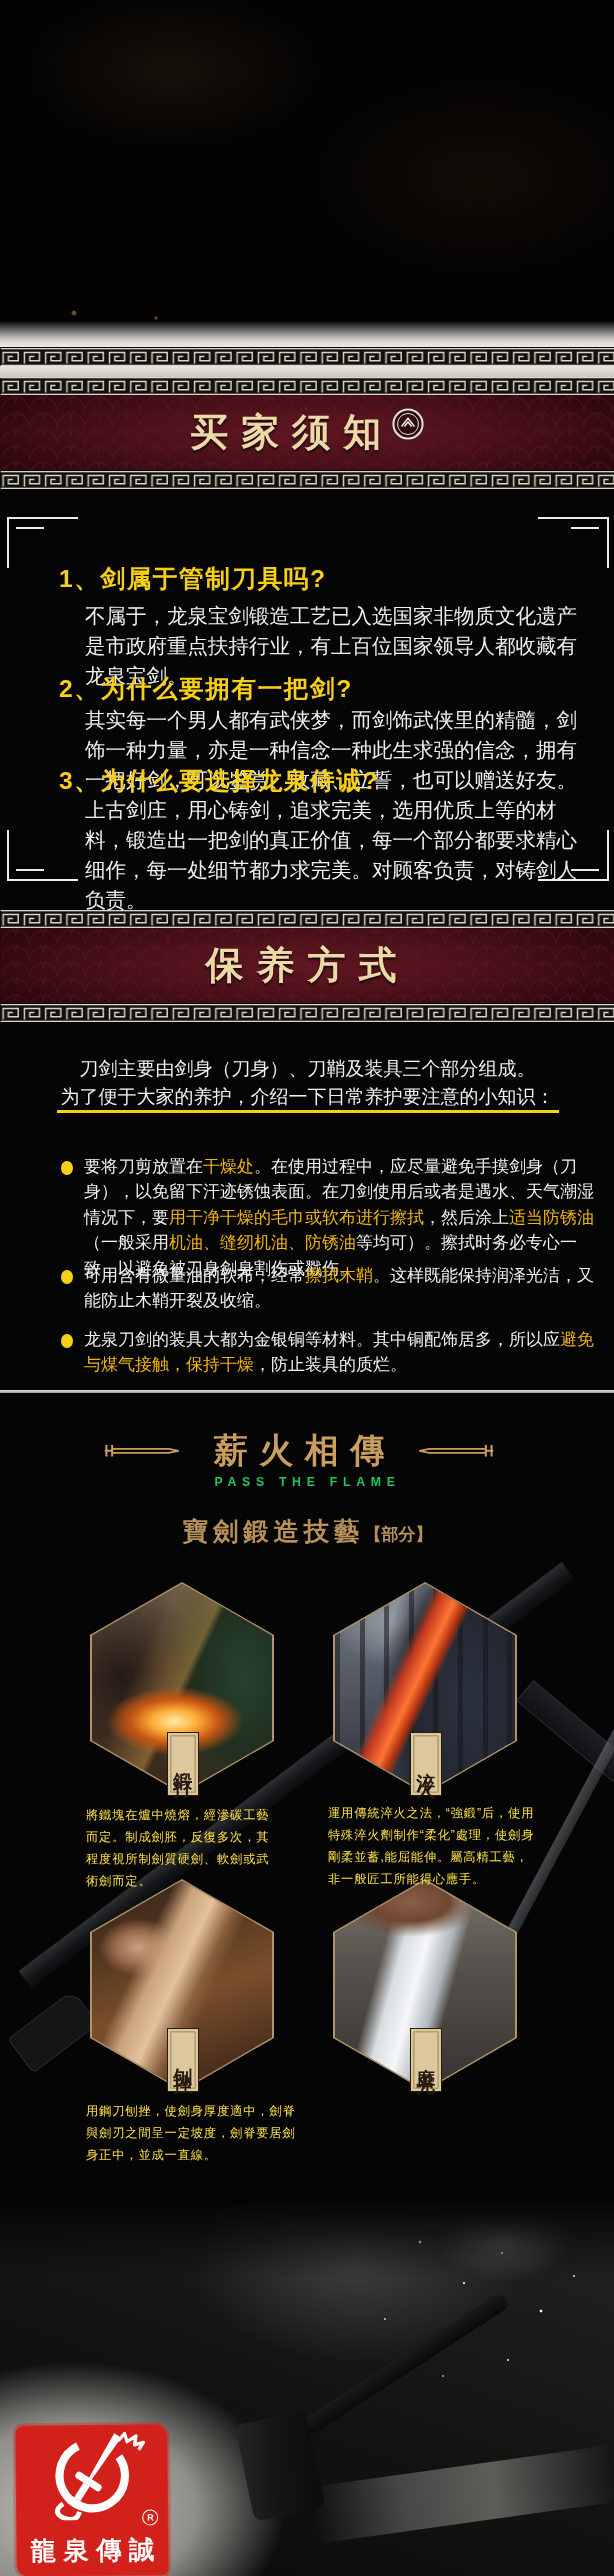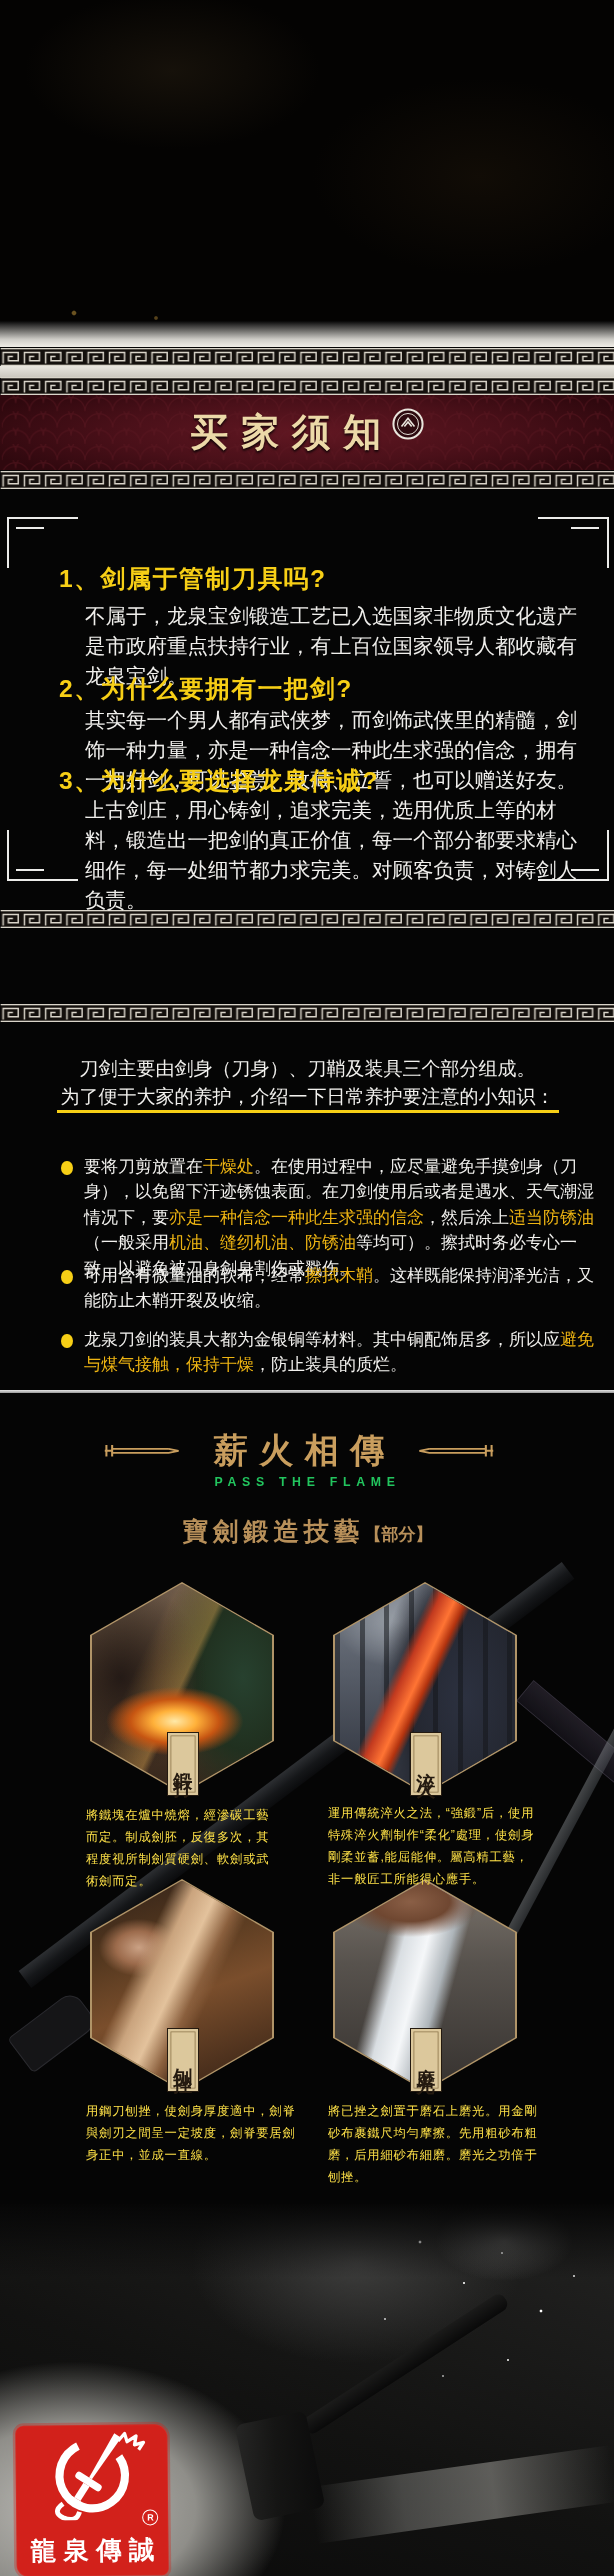--- a/index.html
+++ b/index.html
@@ -187,29 +187,37 @@
   <div class="q-title" style="top:562px">1、剑属于管制刀具吗?</div>
   <div class="q-body" style="top:601px">不属于，龙泉宝剑锻造工艺已入选国家非物质文化遗产是市政府重点扶持行业，有上百位国家领导人都收藏有龙泉宝剑。</div>
   <div class="q-title" style="top:672px">2、为什么要拥有一把剑?</div>
   <div class="q-body" style="top:705px">其实每一个男人都有武侠梦，而剑饰武侠里的精髓，剑饰一种力量，亦是一种信念一种此生求强的信念，拥有一把好剑，可以鉴赏、收藏、立誓，也可以赠送好友。</div>
   <div class="q-title" style="top:764px">3、为什么要选择龙泉侍诚?</div>
   <div class="q-body" style="top:795px">上古剑庄，用心铸剑，追求完美，选用优质上等的材料，锻造出一把剑的真正价值，每一个部分都要求精心细作，每一处细节都力求完美。对顾客负责，对铸剑人负责。</div>
 
   <svg class="strip" style="top:910px" width="615" height="18" viewBox="0 0 750 22">
       <rect width="750" height="22" fill="url(#meanderPat)"></rect>
     </svg>
+  <div class="band" style="top:928px">
+    <svg class="band-pattern" width="615" height="75" viewBox="0 0 750 92">
+        <rect width="750" height="92" fill="url(#scallopPat)"></rect>
+      </svg>
+    <div class="band-title">
+      <span>保养方式</span>
+    </div>
+  </div>
   <svg class="strip" style="top:1004px" width="615" height="18" viewBox="0 0 750 22">
       <rect width="750" height="22" fill="url(#meanderPat)"></rect>
     </svg>
 
   <div class="care-intro" style="top:1056px">刀剑主要由剑身（刀身）、刀鞘及装具三个部分组成。</div>
   <div class="care-intro" style="top:1084px">为了便于大家的养护，介绍一下日常养护要注意的小知识：</div>
   <div class="yellow-divider" style="top:1110px"></div>
 
-  <div class="bullet" style="top:1154px"><span>要将刀剪放置在</span><span class="hl">干燥处</span><span>。在使用过程中，应尽量避免手摸剑身（刀身），以免留下汗迹锈蚀表面。在刀剑使用后或者是遇水、天气潮湿情况下，要</span><span class="hl">亦是一种信念一种此生求强的信念</span><span>，然后涂上</span><span class="hl">适当防锈油</span><span>（一般采用</span><span class="hl">机油、缝纫机油、防锈油</span><span>等均可）。擦拭时务必专心一致，以避免被刀身剑身割伤或戳伤。</span></div>
+  <div class="bullet" style="top:1154px"><span>要将刀剪放置在</span><span class="hl">干燥处</span><span>。在使用过程中，应尽量避免手摸剑身（刀身），以免留下汗迹锈蚀表面。在刀剑使用后或者是遇水、天气潮湿情况下，要</span><span class="hl">用干净干燥的毛巾或软布进行擦拭</span><span>，然后涂上</span><span class="hl">适当防锈油</span><span>（一般采用</span><span class="hl">机油、缝纫机油、防锈油</span><span>等均可）。擦拭时务必专心一致，以避免被刀身剑身割伤或戳伤。</span></div>
   <div class="bullet" style="top:1263px"><span>可用含有微量油的软布，经常</span><span class="hl">擦拭木鞘</span><span>。这样既能保持润泽光洁，又能防止木鞘开裂及收缩。</span></div>
   <div class="bullet" style="top:1327px"><span>龙泉刀剑的装具大都为金银铜等材料。其中铜配饰居多，所以应</span><span class="hl">避免与煤气接触，保持干燥</span><span>，防止装具的质烂。</span></div>
 
   <div class="light-divider" style="top:1390px"></div>
 
   <div class="her-title-row">
     <svg width="79" height="19.7" viewBox="0 0 96 24">
       <path d="M4 5 V19 M11 5 V19 M2 12 H11" stroke="#c99e5e" stroke-width="2.5" fill="none"></path>
       <path d="M11 9.5 H80 M11 14.5 H80 L92 12 L80 9.5" stroke="#c99e5e" stroke-width="2.2" fill="none"></path>
     </svg>
@@ -251,21 +259,20 @@
     <div class="hex-inner ph-plane"></div>
   </div>
   <div class="step-label" style="left:167px;top:2028px">刨挫</div>
 
   <div class="hex" style="left:333px;top:1879px">
     <div class="hex-inner ph-polish"></div>
   </div>
   <div class="step-label" style="left:410px;top:2028px">磨光</div>
 
   <div class="step-caption" style="left:86px;top:2100px;width:215px">用鋼刀刨挫，使劍身厚度適中，劍脊與劍刃之間呈一定坡度，劍脊要居劍身正中，並成一直線。</div>
-  <div class="step-caption" style="left:328px;top:2100px;width:212px">將已挫之劍置于磨石上磨光。用金剛砂布裹鐵尺均勻摩擦。先用粗砂布粗磨，后用細砂布細磨。磨光之功倍于刨挫。</div>
 
   <div class="bottom-photo">
     <div class="sparks"></div>
     <div class="bottom-top-fade"></div>
   </div>
   <div class="anvil-glint"></div>
   <div class="hammer-handle"></div>
   <div class="hammer-head"></div>
 
   <div class="seal">

